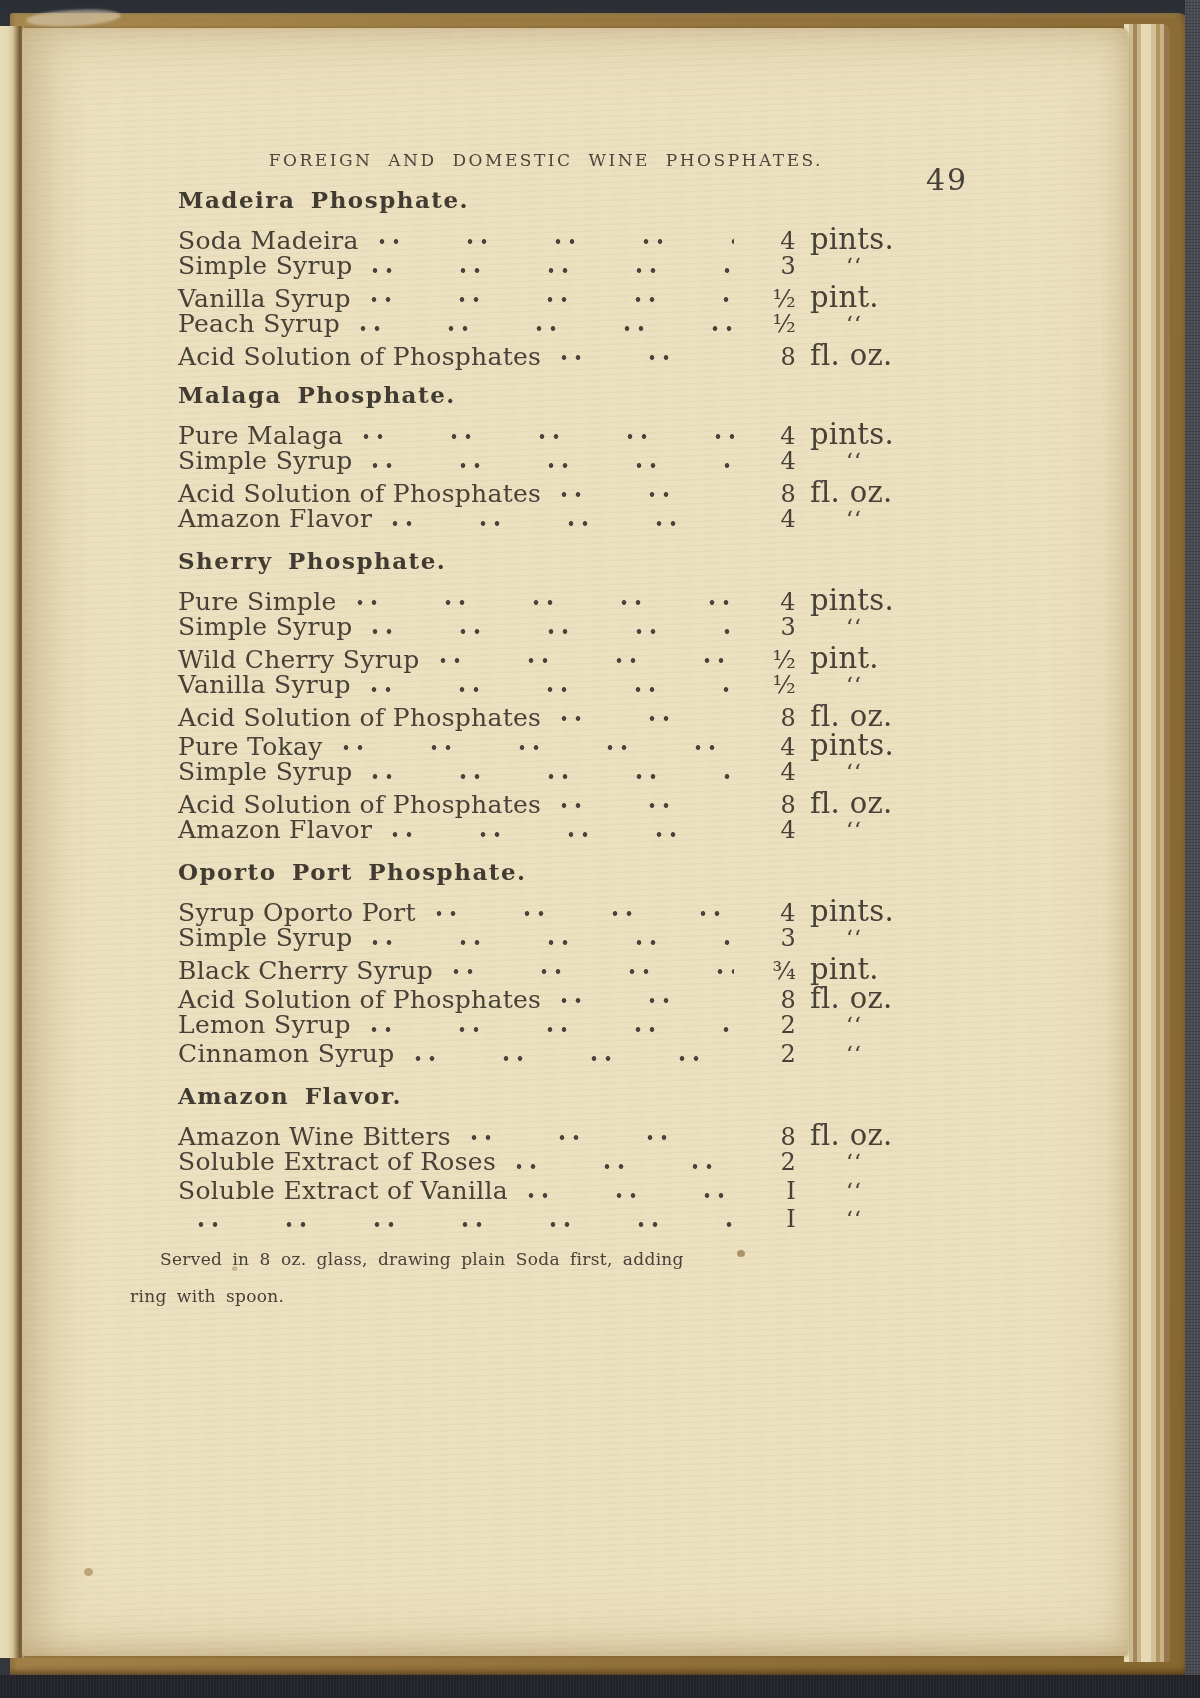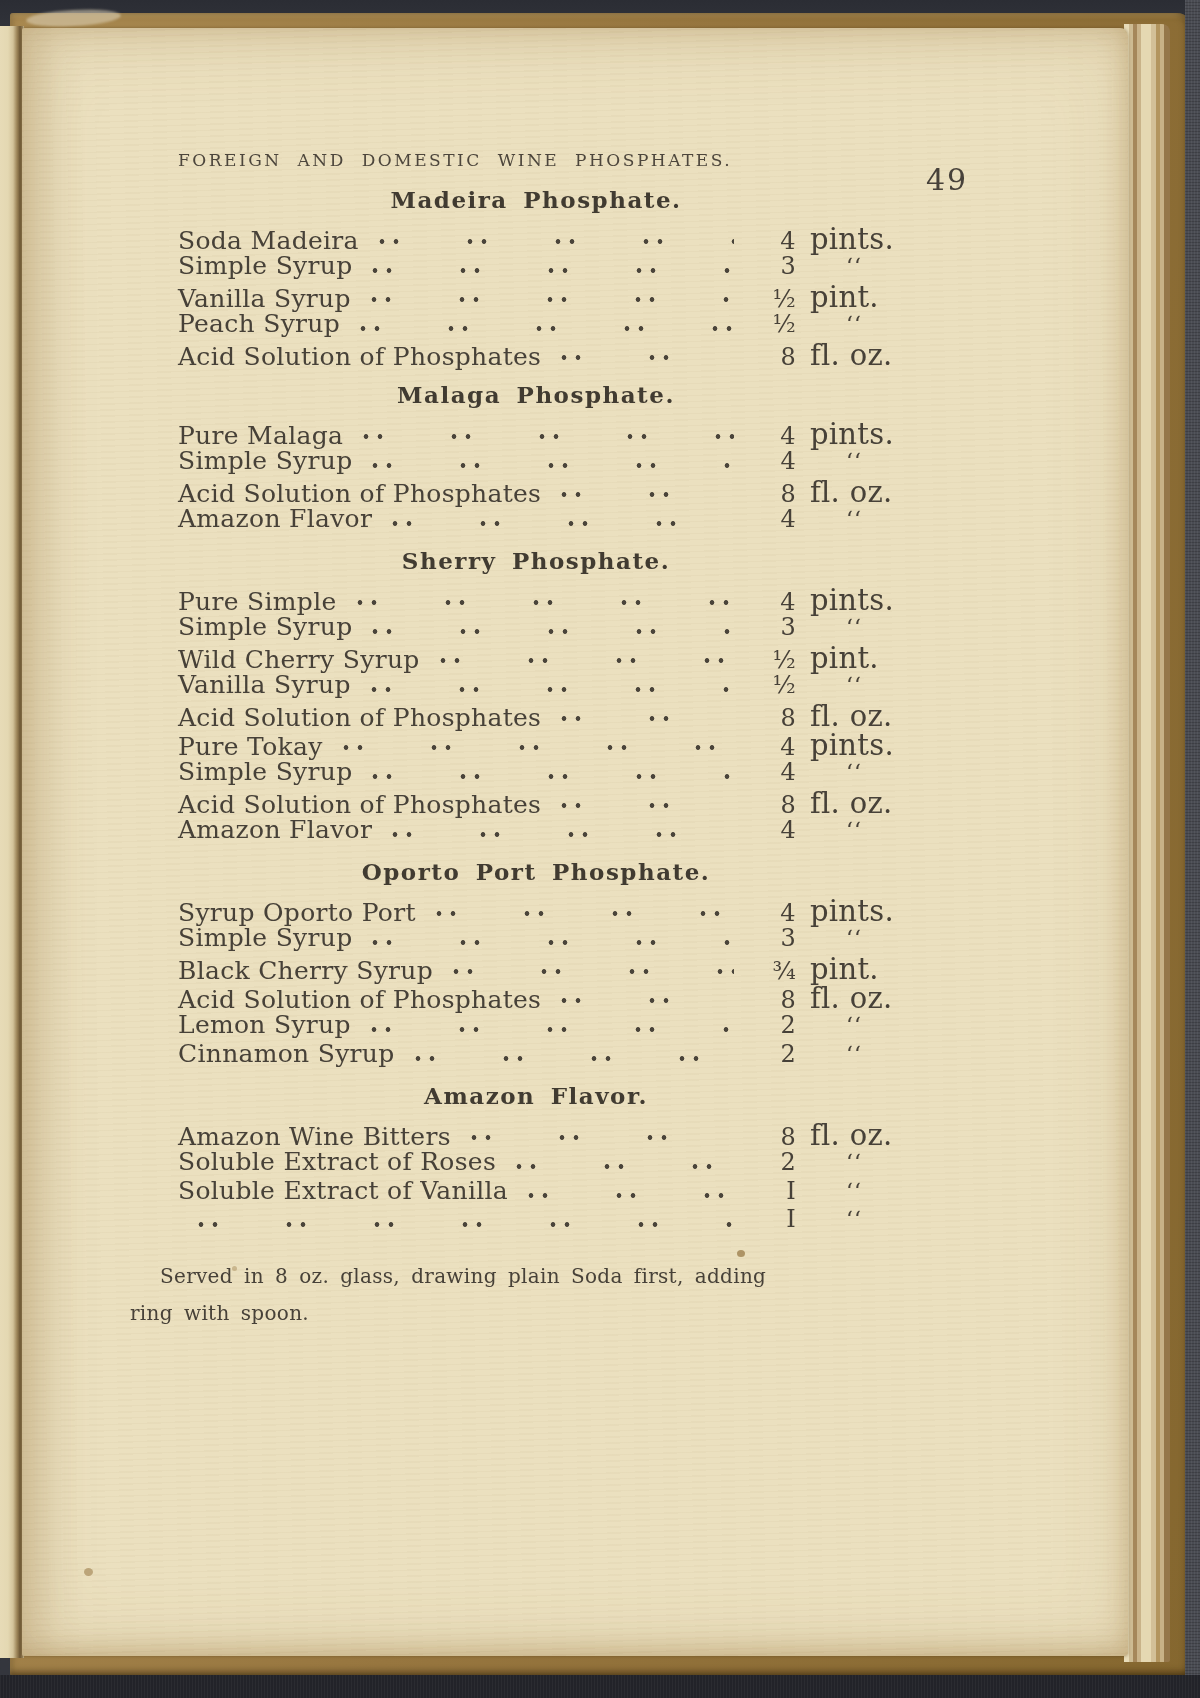--- a/index.html
+++ b/index.html
@@ -25,37 +25,37 @@
   .gutter{position:absolute;left:0;top:26px;width:24px;height:1632px;
         background:linear-gradient(90deg,#e7dbb7 0px,#e4d8b2 8px,#d3c39a 13px,#9c8458 17px,#6f5936 20px,#a08a5e 23px,#d9caa3 24px);}
   .page{position:absolute;left:22px;top:28px;width:1106px;height:1628px;
         border-radius:2px 8px 3px 2px;
         background:repeating-linear-gradient(178deg,rgba(130,100,50,.04) 0 1.5px,rgba(0,0,0,0) 1.5px 6px),#ebe0bf;
         box-shadow:inset 0 0 80px rgba(150,110,45,.15),inset 20px 0 40px rgba(130,95,40,.22),
                    inset -6px -5px 20px rgba(150,110,45,.20),0 0 3px rgba(60,40,10,.4);
         color:#474138;}
   .text-area{position:absolute;left:156px;top:118px;width:760px;}
   .pagehead{position:relative;height:26px;margin-bottom:10px;}
-  .running-header{position:absolute;left:0;top:4px;width:645px;text-align:left;
+  .running-header{position:absolute;left:0;top:4px;width:645px;text-align:right;
         font-size:17px;letter-spacing:2.5px;word-spacing:8px;color:#4d463c;}
   .page-number{position:absolute;left:748px;top:16px;width:60px;font-size:30px;
         letter-spacing:2px;color:#47413a;}
   .section{width:716px;}
-  .section-title{margin:14px 0 9px 0;width:716px;text-align:center;font-size:23px;font-weight:bold;
+  .section-title{margin:14px 0 9px 0;width:716px;font-size:23px;font-weight:bold;
         letter-spacing:1.5px;word-spacing:6px;color:#413b31;}
   .row{display:flex;align-items:baseline;height:29px;font-size:25px;letter-spacing:.3px;}
   .name{flex:0 0 auto;white-space:nowrap;}
   .leader{flex:1 1 auto;height:5px;align-self:flex-end;margin:0 16px 7px 20px;
         background-image:radial-gradient(circle at 3px 2.5px,#4a443a 2px,rgba(0,0,0,0) 2.7px),
                          radial-gradient(circle at 17px 2.5px,#4a443a 2px,rgba(0,0,0,0) 2.7px);
         background-size:88px 5px;background-repeat:repeat-x;}
   .qty{flex:0 0 46px;text-align:right;margin-right:14px;font-size:24px;}
   .unit{flex:0 0 84px;font-size:29px;white-space:nowrap;}
   .unit.ditto{padding-left:36px;flex:0 0 48px;font-size:22px;letter-spacing:1px;}
-  .footer{margin:24px 0 0 -48px;width:780px;font-size:20px;line-height:37px;
+  .footer{margin:7px 0 0 -48px;width:780px;font-size:17px;line-height:37px;
         letter-spacing:.3px;word-spacing:4.5px;color:#474138;}
   .fline{white-space:nowrap;}
   .fline.indent{text-indent:30px;}
   .speck{position:absolute;border-radius:50%;background:#8d6b35;}
 </style>
 </head>
 <body>
 
 <div class="book">
   <div class="cover"></div>

